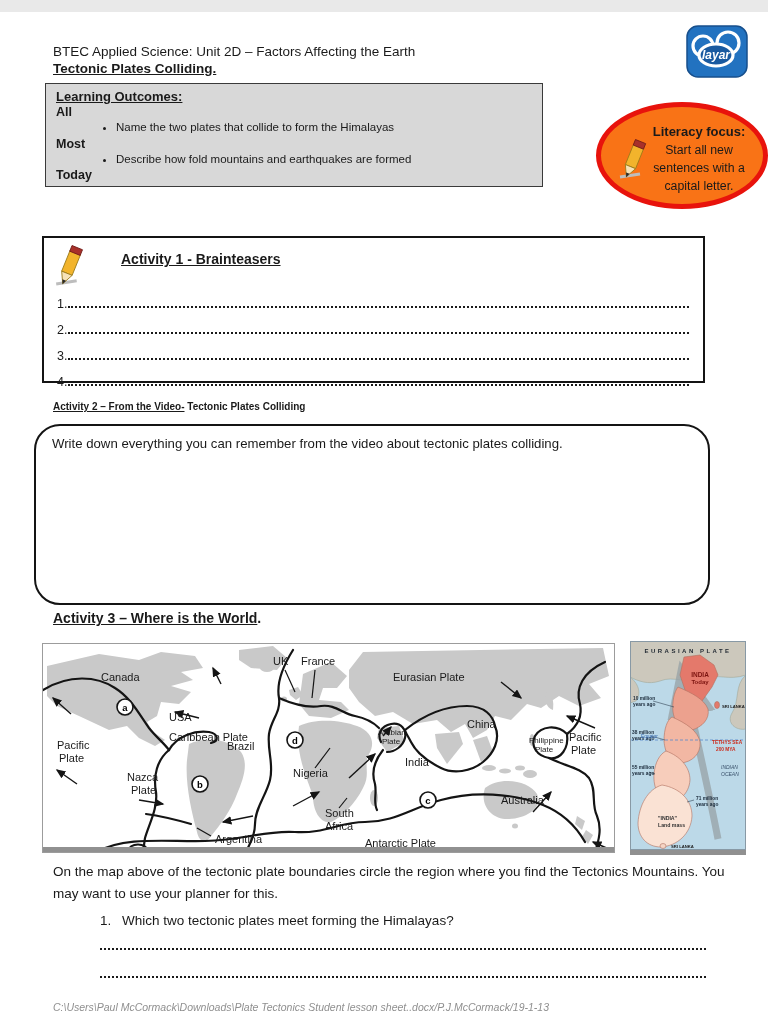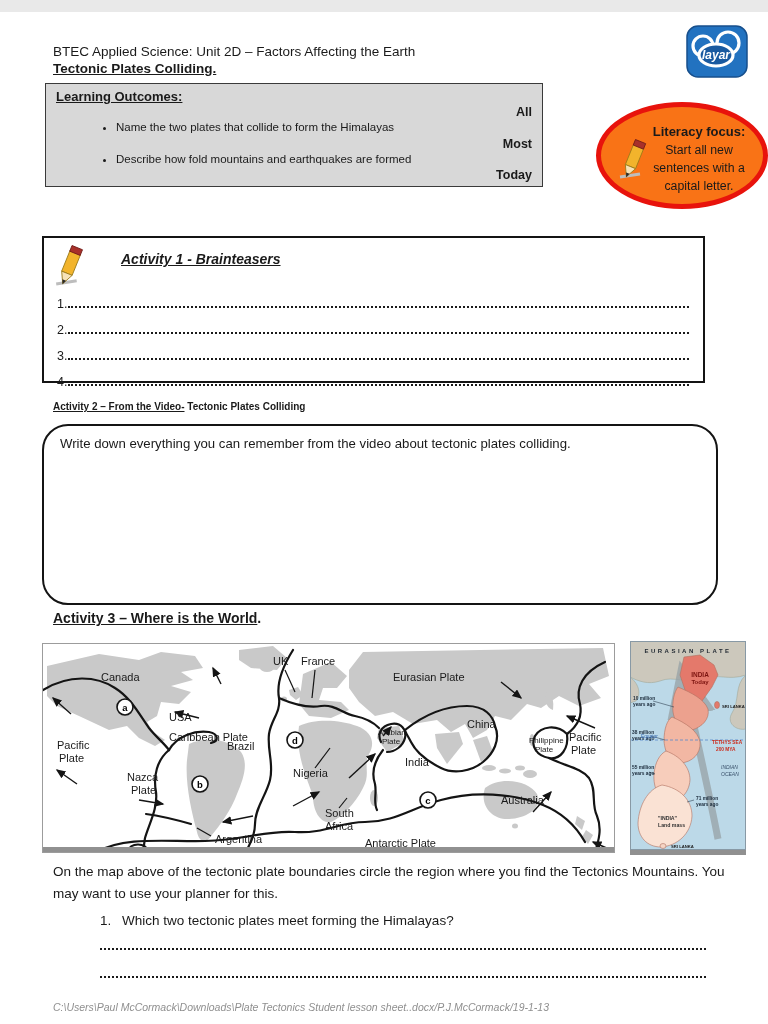--- a/index.html
+++ b/index.html
@@ -7,41 +7,41 @@
         font-family:"Liberation Sans",sans-serif;color:#1a1a1a;overflow:hidden;}
   .abs{position:absolute;}
   
   .t1{left:53px;top:32px;font-size:13.5px;}
   .t2{left:53px;top:49px;font-size:13.5px;font-weight:bold;text-decoration:underline;}
   .logo{left:686px;top:13px;width:62px;height:44px;}
   
   .lo-box{left:45px;top:71px;width:498px;height:104px;background:#d8d8d8;border:1.5px solid #3a3a3a;
           box-sizing:border-box;padding:5px 10px 0 10px;}
   .lo-head{font-size:13px;font-weight:bold;text-decoration:underline;margin:0 0 1px 0;}
-  .lo-level{font-size:12.5px;font-weight:bold;line-height:1.15;text-align:right;}
+  .lo-level{font-size:12.5px;font-weight:bold;line-height:1.15;}
   .lo-box ul{margin:1px 0 1px 0;padding-left:60px;list-style-type:disc;}
   .lo-box li{font-size:11.5px;line-height:1.32;}
   
   .lit{left:596px;top:90px;width:172px;height:107px;border:5px solid #e8130c;border-radius:50%;
        box-sizing:border-box;background:#f97316;}
   .lit .pencil{position:absolute;left:16px;top:32px;width:32px;height:42px;}
   .lit-text{position:absolute;left:36px;top:16px;width:124px;text-align:center;font-size:12.3px;line-height:1.45;}
   .lit-head{font-weight:bold;font-size:13px;}
   
   .a1-box{left:42px;top:224px;width:663px;height:147px;border:2px solid #141414;box-sizing:border-box;}
   .a1-box .pencil{position:absolute;left:9px;top:7px;width:33px;height:43px;}
-  .a1-head{position:absolute;left:77px;top:13px;font-size:14px;font-weight:bold;text-decoration:underline;font-style:italic;}
+  .a1-head{position:absolute;left:77px;top:13px;font-size:14px;font-weight:bold;text-decoration:underline;}
   .a1-lines{position:absolute;left:13px;top:47px;right:14px;}
   .ans-row{display:flex;align-items:flex-end;height:26px;}
   .ans-num{font-size:12.5px;}
   .dots{flex:1;border-bottom:2.2px dotted #1a1a1a;height:1em;margin:0 0 3px 1px;}
   
   .a2-head{left:53px;top:389px;font-size:10px;font-weight:bold;}
   .u{text-decoration:underline;}
-  .a2-box{left:42px;top:412px;width:676px;height:181px;border:2px solid #141414;border-radius:26px;
+  .a2-box{left:34px;top:412px;width:676px;height:181px;border:2px solid #141414;border-radius:26px;
           box-sizing:border-box;padding:10px 16px;font-size:13.2px;}
   
   .a3-head{left:53px;top:598px;font-size:14px;font-weight:bold;}
   .map-wrap{left:42px;top:631px;width:571px;height:208px;border:1px solid #9c9c9c;box-sizing:content-box;}
   .inset-wrap{left:630px;top:629px;width:116px;height:214px;}
   
   .instr{left:53px;top:849px;width:682px;font-size:13.5px;line-height:1.62;}
   .q1{left:100px;top:901px;font-size:13.5px;display:flex;}
   .q1 .qnum{width:22px;}
   .ansline{left:100px;width:606px;height:14px;border-bottom:2.2px dotted #1a1a1a;}

